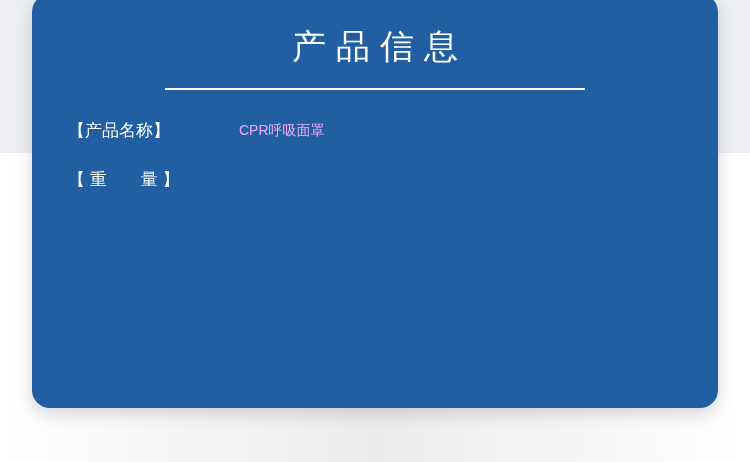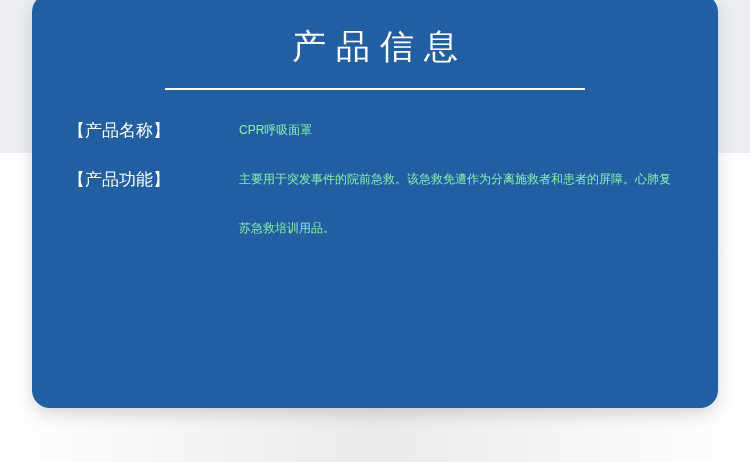--- a/index.html
+++ b/index.html
@@ -96,22 +96,22 @@
     white-space: normal;
   }
   .spec-label {
     flex: 0 0 auto;
     width: 135px;
     color: #ffffff;
     font-size: 17px;
   }
   .spec-value {
     flex: 1 1 auto;
-    color: #86efac;
-    font-size: 12px;
+    color: #f0abfc;
+    font-size: 14px;
   }
   .spec-row.multiline .spec-value {
     width: 442px;
     max-width: 442px;
   }
 </style>
 </head>
 <body>
 
 <div class="page">
@@ -126,26 +126,23 @@
     <hr class="title-divider">
 
     <ul class="spec-list">
 
       <li class="spec-row">
         <span class="spec-label">【产品名称】</span>
         <span class="spec-value">CPR呼吸面罩</span>
       </li>
 
       <li class="spec-row">
+        <span class="spec-label">【 重　　量 】</span>
       </li>
 
       <li class="spec-row">
       </li>
 
-      <li class="spec-row multiline">
-        <span class="spec-label">【产品功能】</span>
-        <span class="spec-value">主要用于突发事件的院前急救。该急救免遭作为分离施救者和患者的屏障。心肺复苏急救培训用品。</span>
-      </li>
 
     </ul>
 
   </div>
 </div>
 
 </body></html>

